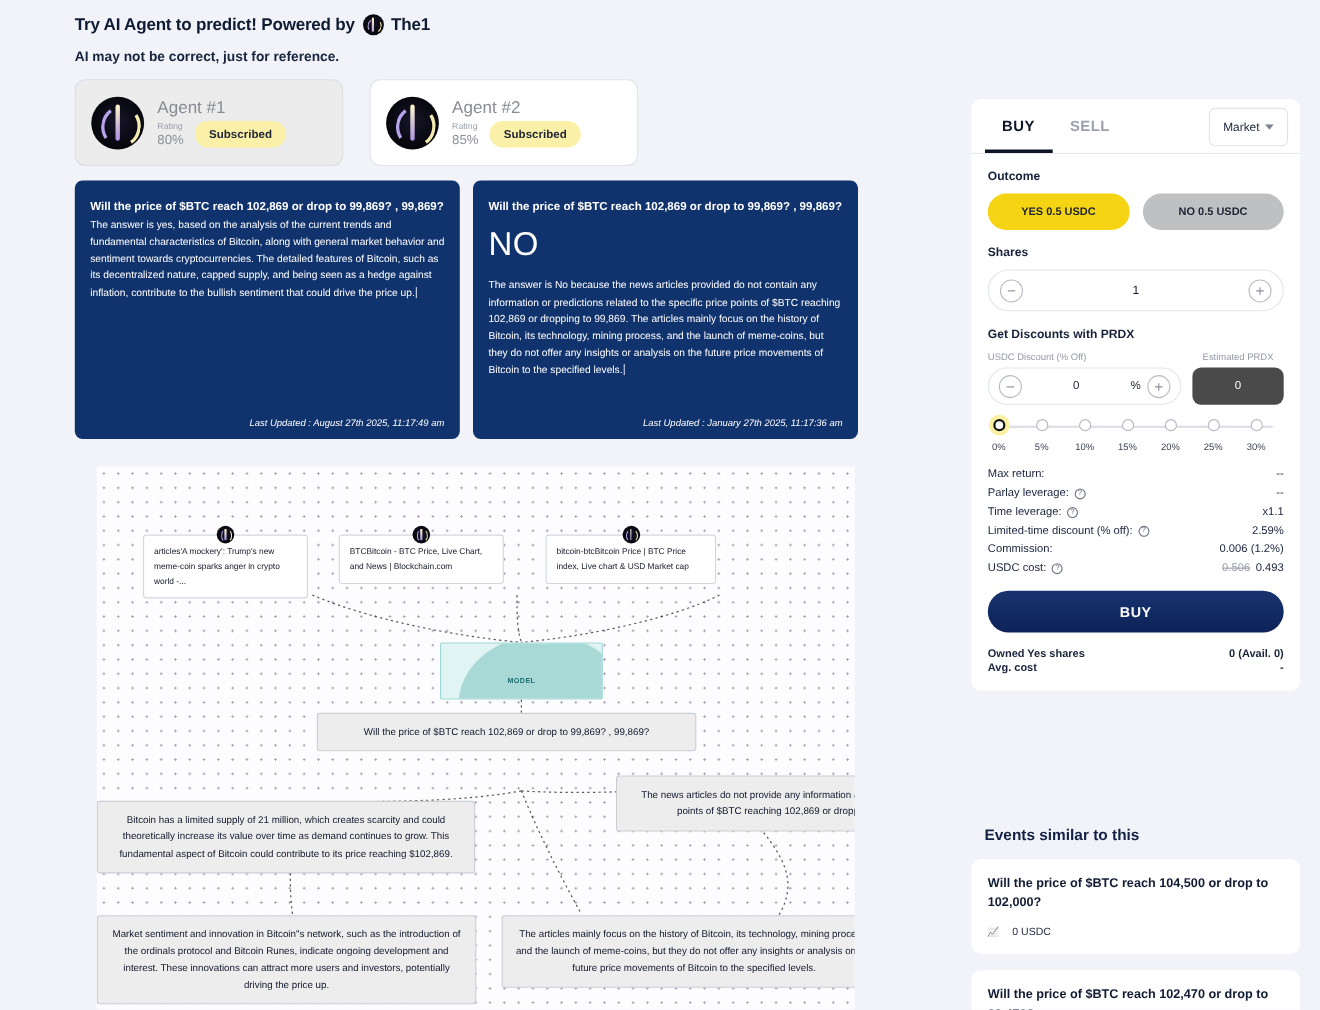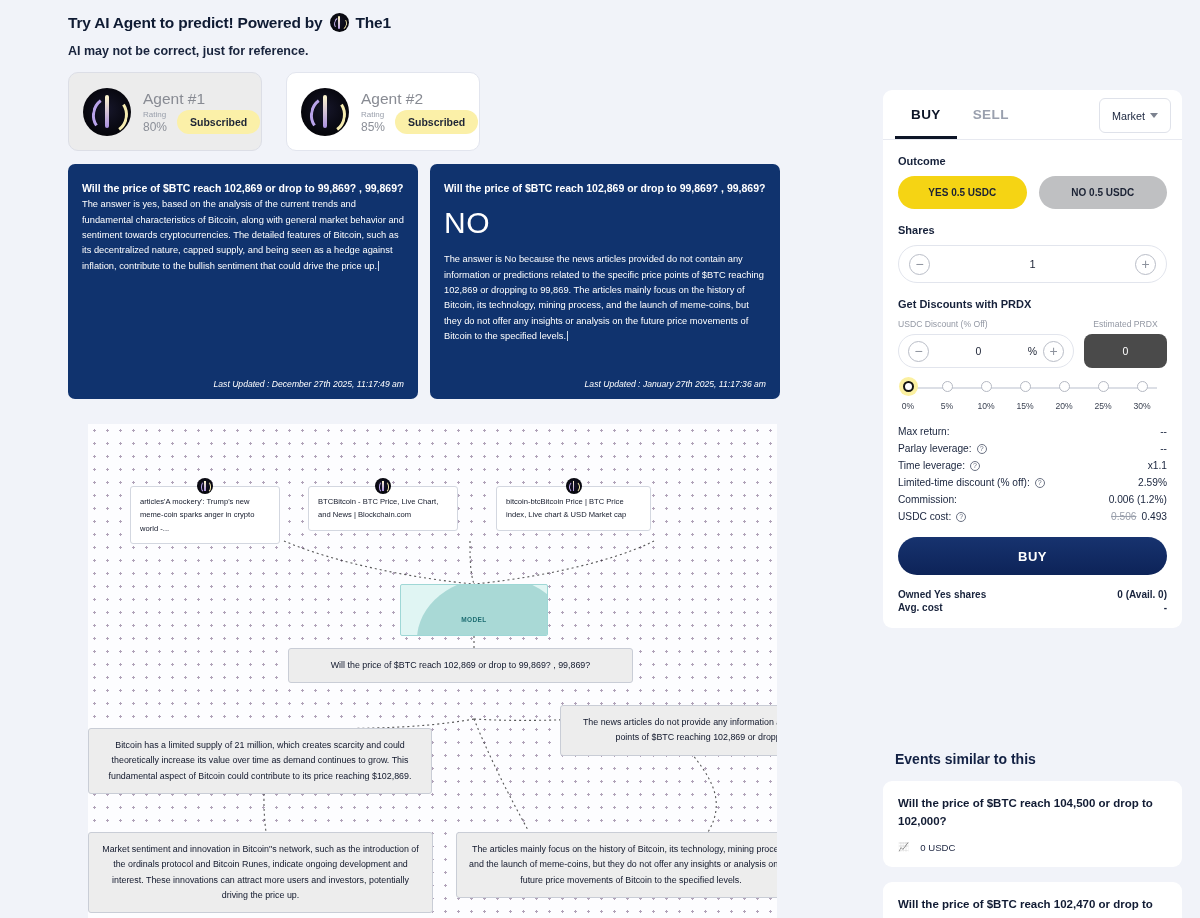--- a/index.html
+++ b/index.html
@@ -40,21 +40,21 @@
     content: ""; position: absolute; left: 22%; top: 20%;
     width: 56%; height: 60%; border-radius: 50%;
     border: 1.6px solid transparent;
     border-left-color: #c7b3ef; border-right-color: #f3e7a8;
     transform: rotate(12deg);
   }
 
   
   .agents { position: absolute; left: 68px; top: 72px; display: flex; gap: 24px; }
   .agent-card {
-    width: 194px; height: 79px; border-radius: 10px;
+    width: 244px; height: 79px; border-radius: 10px;
     border: 1px solid #e2e5ee; background: #fff;
     display: flex; align-items: center; padding: 0 14px; gap: 12px;
     position: relative;
   }
   .agent-card.selected { background: #ececec; border-color: #dcdee6; }
   .agent-av {
     width: 48px; height: 48px; border-radius: 50%; flex: none;
     background: radial-gradient(circle at 50% 45%, #16162a 0%, #05050a 72%);
     position: relative;
   }
@@ -264,21 +264,21 @@
             <button class="agent-sub">Subscribed</button>
           </div>
         </div>
       </div>
     </div>
 
     <div class="answers">
       <div class="ans">
         <div class="ans-q">Will the price of $BTC reach 102,869 or drop to 99,869? , 99,869?</div>
         <div class="ans-body"><span>The answer is yes, based on the analysis of the current trends and fundamental characteristics of Bitcoin, along with general market behavior and sentiment towards cryptocurrencies. The detailed features of Bitcoin, such as its decentralized nature, capped supply, and being seen as a hedge against inflation, contribute to the bullish sentiment that could drive the price up.</span><span class="caret">&nbsp;</span></div>
-        <div class="ans-upd">Last Updated : December 27th 2025, 11:17:49 am</div>
+        <div class="ans-upd">Last Updated : August 27th 2025, 11:17:49 am</div>
       </div>
       <div class="ans">
         <div class="ans-q">Will the price of $BTC reach 102,869 or drop to 99,869? , 99,869?</div>
         <div class="ans-verdict">NO</div>
         <div class="ans-body"><span>The answer is No because the news articles provided do not contain any information or predictions related to the specific price points of $BTC reaching 102,869 or dropping to 99,869. The articles mainly focus on the history of Bitcoin, its technology, mining process, and the launch of meme-coins, but they do not offer any insights or analysis on the future price movements of Bitcoin to the specified levels.</span><span class="caret">&nbsp;</span></div>
         <div class="ans-upd">Last Updated : January 27th 2025, 11:17:36 am</div>
       </div>
     </div>
 
     <div class="canvas">

